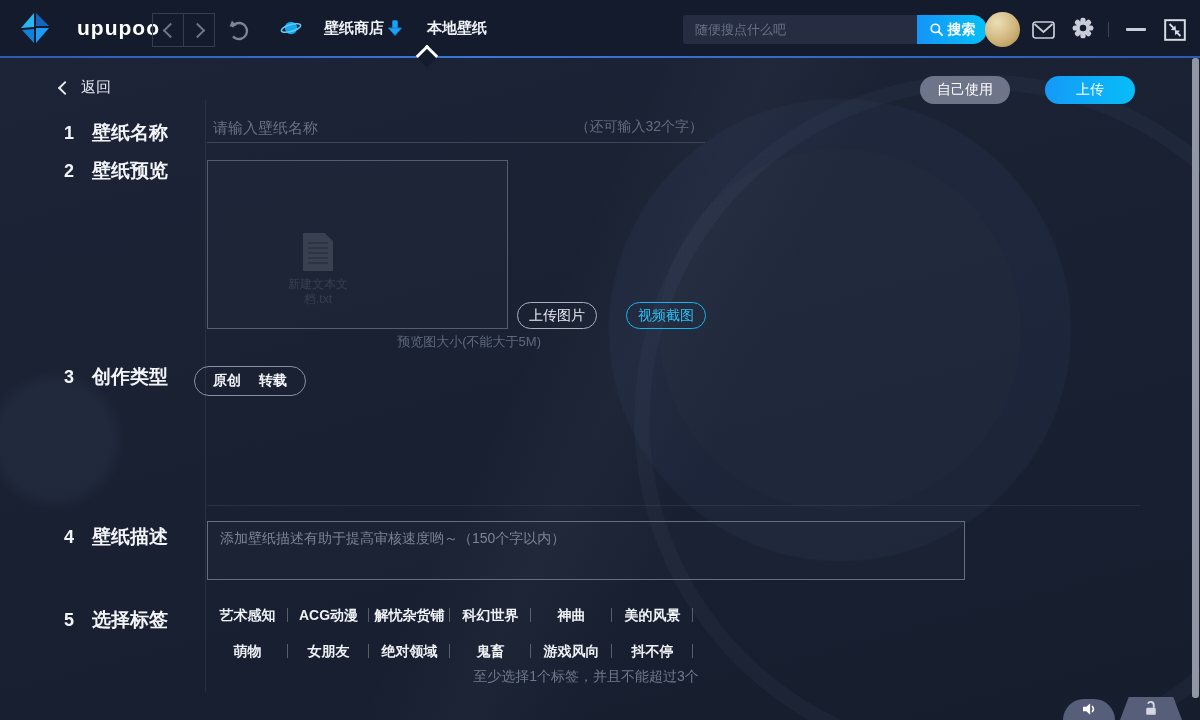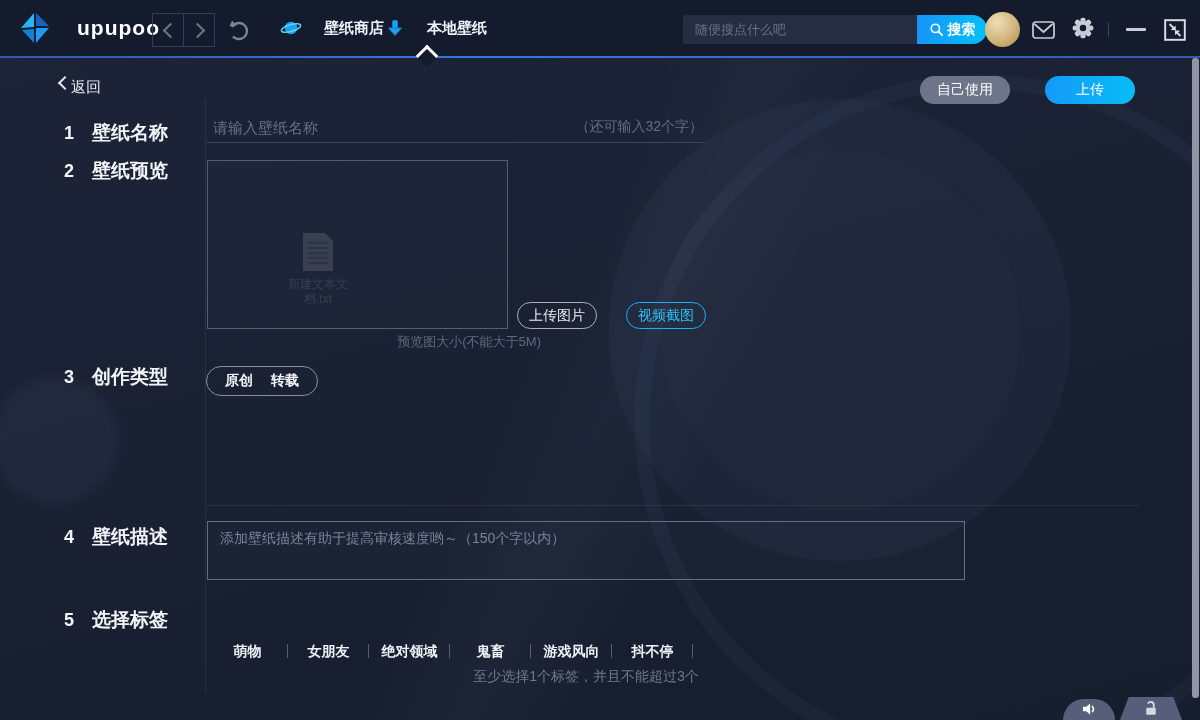--- a/index.html
+++ b/index.html
@@ -45,21 +45,21 @@
   .gear{left:1071px;top:17px;}
   .hsep{position:absolute;left:1108px;top:22px;width:1px;height:15px;background:rgba(255,255,255,0.18);}
   .minbtn{position:absolute;left:1126px;top:28px;width:20px;height:3px;background:#c9cdd8;border-radius:1px;}
   .minibtn{position:absolute;left:1161px;top:16px;width:27px;height:27px;display:flex;align-items:center;justify-content:center;}
   
   .btn-selfuse{position:absolute;left:920px;top:76px;width:90px;height:28px;border-radius:14px;border:none;
         background:#6e7489;color:#fff;font-size:14px;cursor:pointer;font-family:inherit;}
   .btn-upload{position:absolute;left:1045px;top:76px;width:90px;height:28px;border-radius:14px;border:none;
         background:linear-gradient(90deg,#149af8,#08bdf8);color:#fff;font-size:14px;cursor:pointer;font-family:inherit;}
   
-  .back{position:absolute;left:60px;top:78px;display:flex;align-items:flex-start;gap:1px;color:#e6e9f0;font-size:15px;cursor:pointer;}
+  .back{position:absolute;left:60px;top:78px;display:flex;align-items:center;gap:11px;color:#e6e9f0;font-size:15px;cursor:pointer;}
   .back-chev{width:8px;height:8px;border-left:2px solid #e6e9f0;border-bottom:2px solid #e6e9f0;transform:rotate(45deg);}
   .step{position:absolute;left:64px;display:flex;align-items:center;gap:16px;color:#f2f4f8;}
   .step-num{font-size:18px;font-weight:bold;width:12px;}
   .step-label{font-size:19px;font-weight:bold;}
   .vdiv{position:absolute;left:205px;top:100px;width:1px;height:592px;background:rgba(255,255,255,0.07);}
   
   .name-row{position:absolute;left:207px;top:112px;width:498px;border-bottom:1px solid #3c4456;
         display:flex;align-items:center;height:30px;}
   .name-row input{flex:1;background:transparent;border:none;outline:none;color:#c3cada;font-size:15px;font-family:inherit;padding:0 6px;}
   .name-row input::placeholder{color:#677085;}
@@ -70,21 +70,21 @@
   .ghost-page{width:30px;height:38px;margin:0 auto 6px auto;background:#dfe3ea;position:relative;
         clip-path:polygon(0 0,72% 0,100% 22%,100% 100%,0 100%);}
   .ghost-page::before{content:"";position:absolute;left:5px;top:9px;width:20px;height:2px;background:#8a90a0;
         box-shadow:0 5px 0 #8a90a0,0 10px 0 #8a90a0,0 15px 0 #8a90a0,0 20px 0 #8a90a0;}
   .ghost-text{color:#cdd3e0;font-size:12px;line-height:15px;}
   .preview-hint{position:absolute;left:207px;top:333px;width:299px;text-align:right;color:#5f6880;font-size:13px;padding-left:35px;}
   .pill-btn{position:absolute;top:302px;width:80px;height:27px;border-radius:14px;background:transparent;
         font-size:14px;cursor:pointer;font-family:inherit;}
   .btn-upimg{left:517px;border:1px solid #aab0bd;color:#e9ecf2;}
   .btn-vidcap{left:626px;border:1px solid #17b4f2;color:#2cc0f5;}
-  .type-pill{position:absolute;left:206px;top:366px;width:110px;height:28px;border:1px solid #8a90a0;
+  .type-pill{position:absolute;left:194px;top:366px;width:110px;height:28px;border:1px solid #8a90a0;
         border-radius:15px;display:flex;align-items:center;justify-content:center;gap:18px;}
   .type-opt{color:#f2f4f8;font-size:14px;font-weight:bold;cursor:pointer;}
   .hdiv{position:absolute;left:207px;top:505px;width:933px;height:1px;background:rgba(255,255,255,0.07);}
   .desc-area{position:absolute;left:207px;top:521px;width:758px;height:59px;}
   .desc-area textarea{width:100%;height:100%;box-sizing:border-box;background:rgba(255,255,255,0.015);
         border:1px solid #656d7f;color:#c3cada;font-size:14px;padding:8px 12px;resize:none;outline:none;font-family:inherit;}
   .desc-area textarea::placeholder{color:#7b8396;}
   .tags-grid{position:absolute;left:207px;width:486px;display:grid;grid-template-columns:repeat(6,81px);}
   .tr1{top:605px;} .tr2{top:641px;}
   .tag{position:relative;text-align:center;color:#eef1f5;font-size:14px;font-weight:bold;line-height:20px;cursor:pointer;}
@@ -246,20 +246,28 @@
     <span class="type-opt">原创</span>
     <span class="type-opt">转载</span>
   </div>
 
   <div class="hdiv"></div>
 
   <div class="desc-area">
     <textarea placeholder="添加壁纸描述有助于提高审核速度哟～（150个字以内）" style=""></textarea>
   </div>
 
+  <div class="tags-grid tr1">
+    <span class="tag">艺术感知</span>
+    <span class="tag">ACG动漫</span>
+    <span class="tag">解忧杂货铺</span>
+    <span class="tag">科幻世界</span>
+    <span class="tag">神曲</span>
+    <span class="tag">美的风景</span>
+  </div>
   <div class="tags-grid tr2">
     <span class="tag">萌物</span>
     <span class="tag">女朋友</span>
     <span class="tag">绝对领域</span>
     <span class="tag">鬼畜</span>
     <span class="tag">游戏风向</span>
     <span class="tag">抖不停</span>
   </div>
   <div class="tags-hint">至少选择1个标签，并且不能超过3个</div>
 

